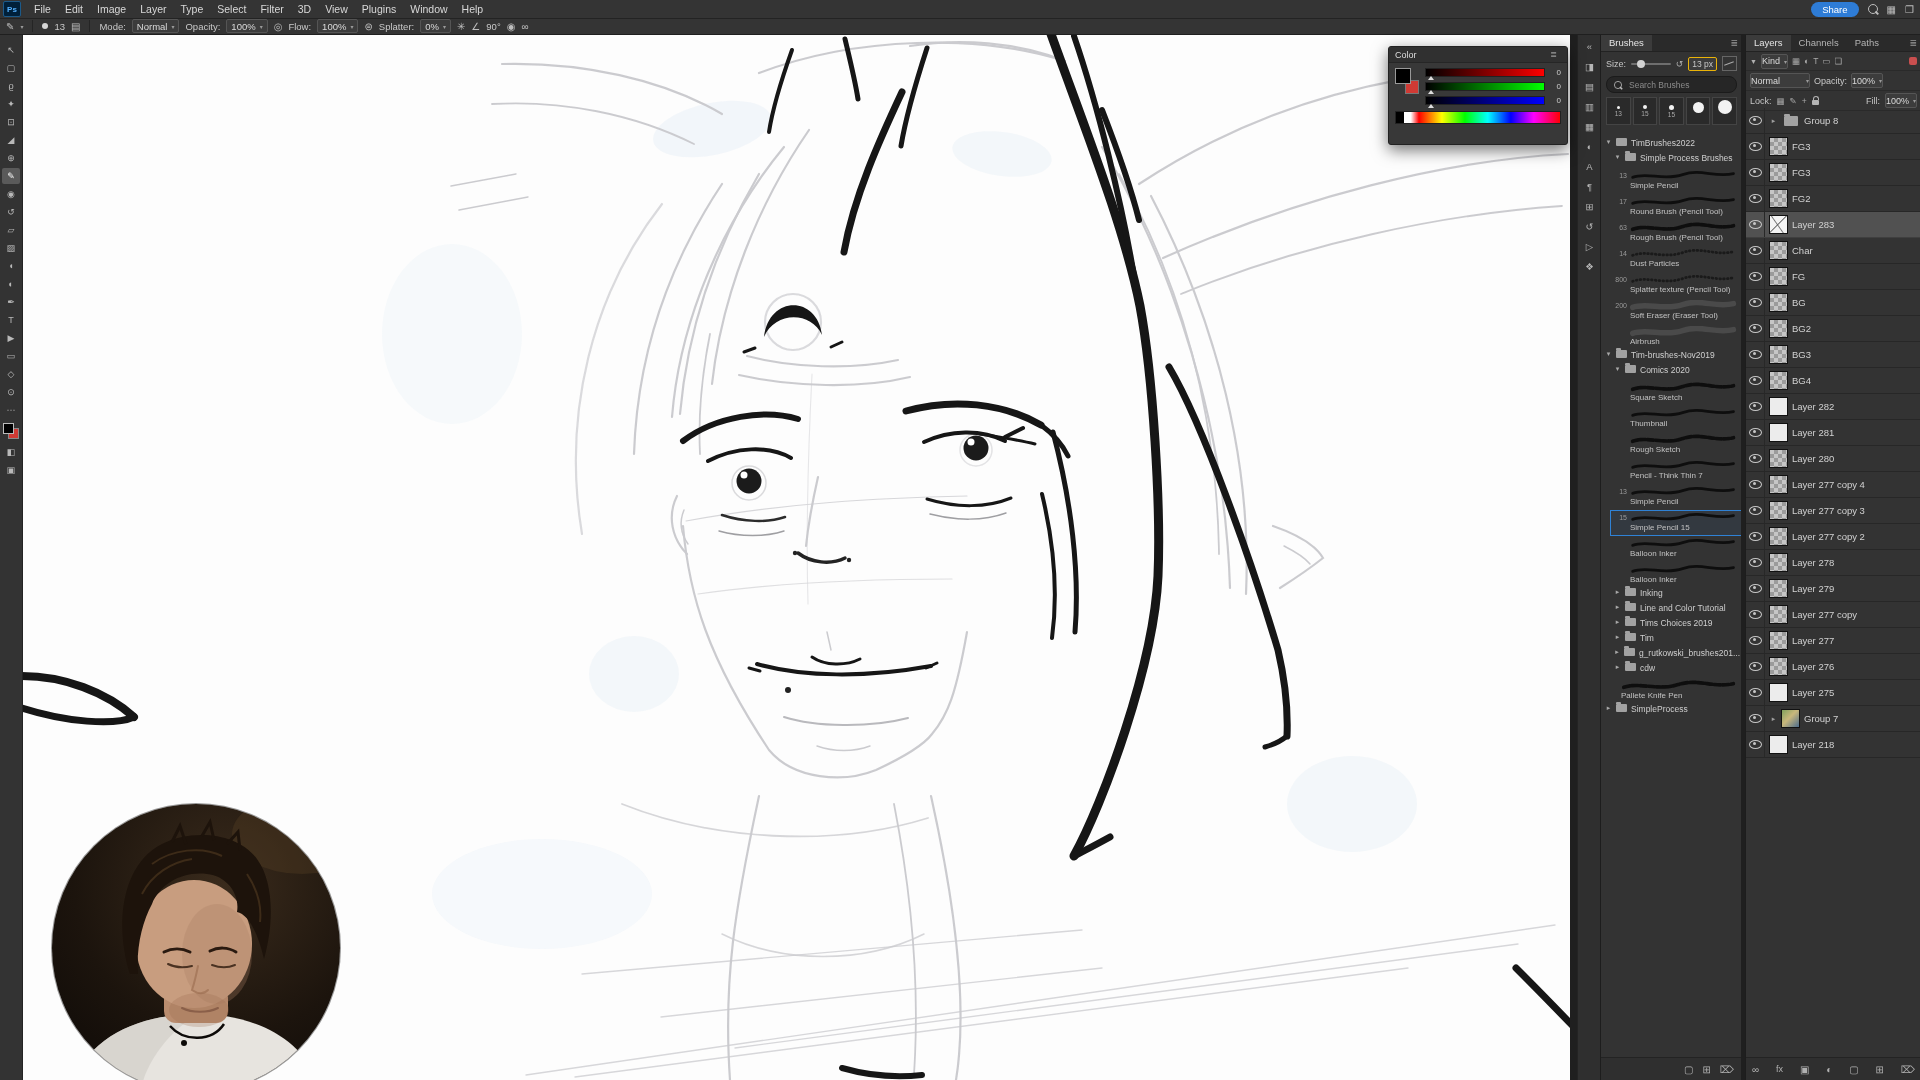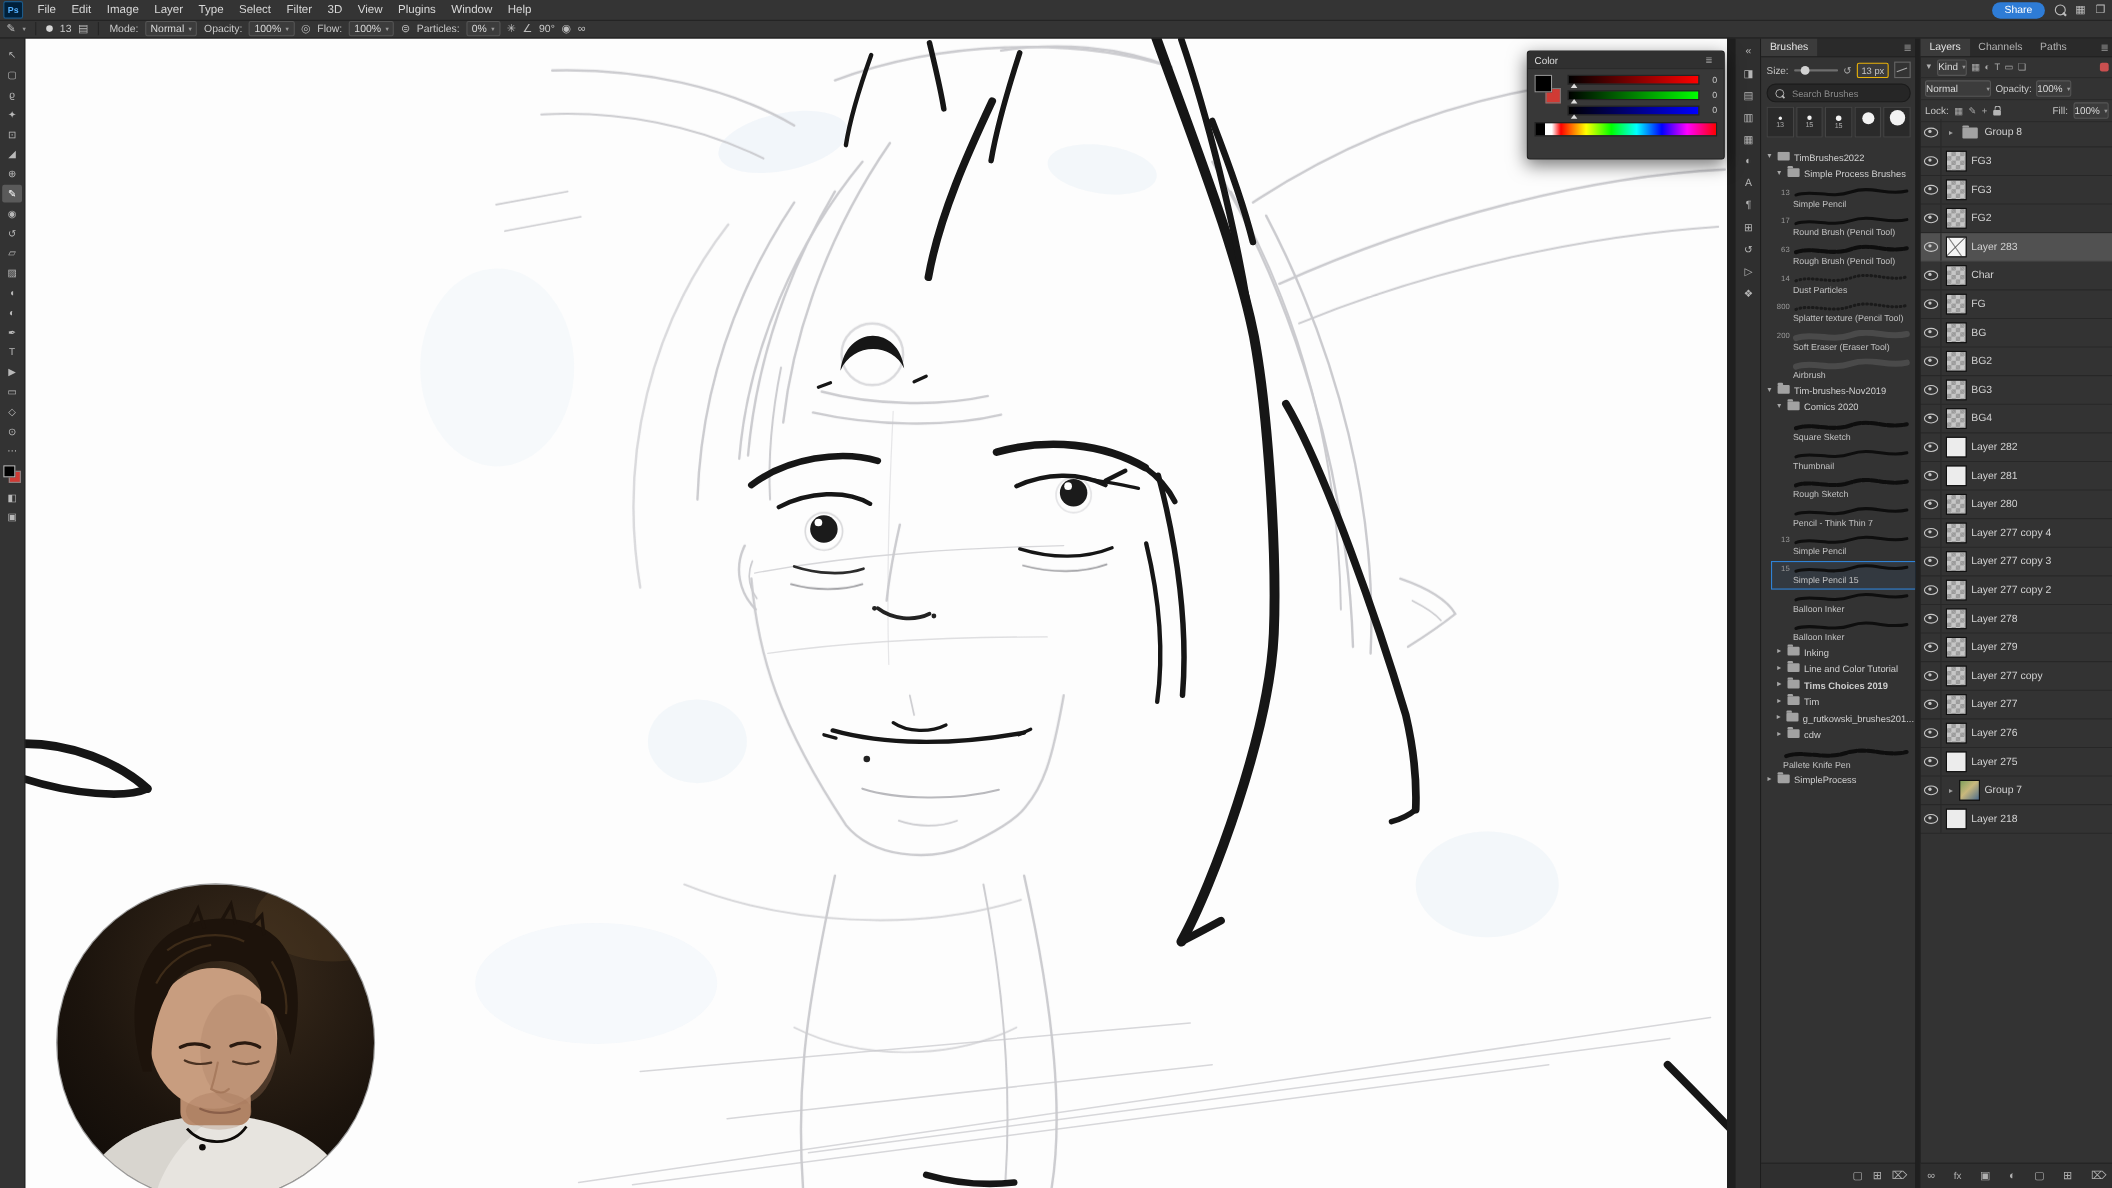--- a/index.html
+++ b/index.html
@@ -216,21 +216,21 @@
       <span>100%</span>
       <span class="caret">▾</span>
     </span>
     <span class="ob-icon">◎</span>
     <span class="ob-label">Flow:</span>
     <span class="ob-box">
       <span>100%</span>
       <span class="caret">▾</span>
     </span>
     <span class="ob-icon">⊜</span>
-    <span class="ob-label">Particles:</span>
+    <span class="ob-label">Splatter:</span>
     <span class="ob-box">
       <span>0%</span>
       <span class="caret">▾</span>
     </span>
     <span class="ob-icon">✳</span>
     <span class="ob-icon">∠</span>
     <span class="ob-label">90°</span>
     <span class="ob-icon">◉</span>
     <span class="ob-icon">∞</span>
   </div>
@@ -657,21 +657,21 @@
         <div class="frow" style="padding-left: 13px;">
           <span class="fcaret">▸</span>
           <span class="folder-ic"></span>
           <span>Inking</span>
         </div>
         <div class="frow" style="padding-left: 13px;">
           <span class="fcaret">▸</span>
           <span class="folder-ic"></span>
           <span>Line and Color Tutorial</span>
         </div>
-        <div class="frow" style="padding-left: 13px; font-weight: bold;">
+        <div class="frow" style="padding-left: 13px;">
           <span class="fcaret">▸</span>
           <span class="folder-ic"></span>
           <span>Tims Choices 2019</span>
         </div>
         <div class="frow" style="padding-left: 13px;">
           <span class="fcaret">▸</span>
           <span class="folder-ic"></span>
           <span>Tim</span>
         </div>
         <div class="frow" style="padding-left: 13px;">

